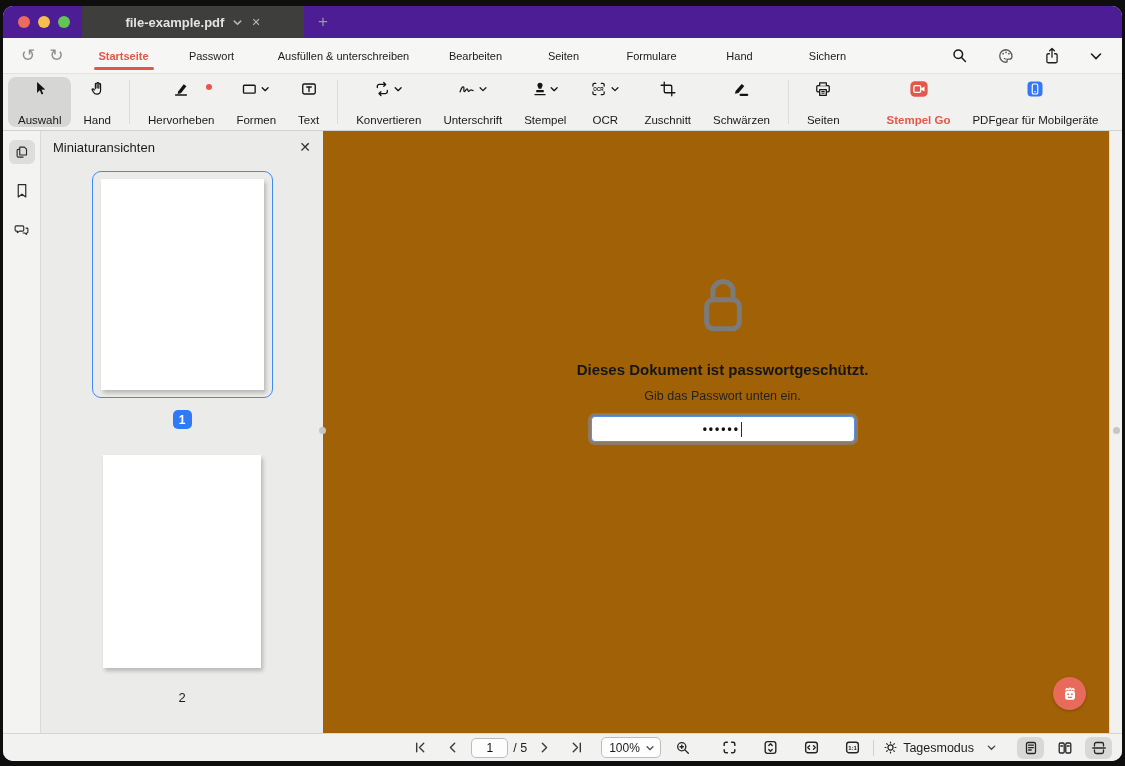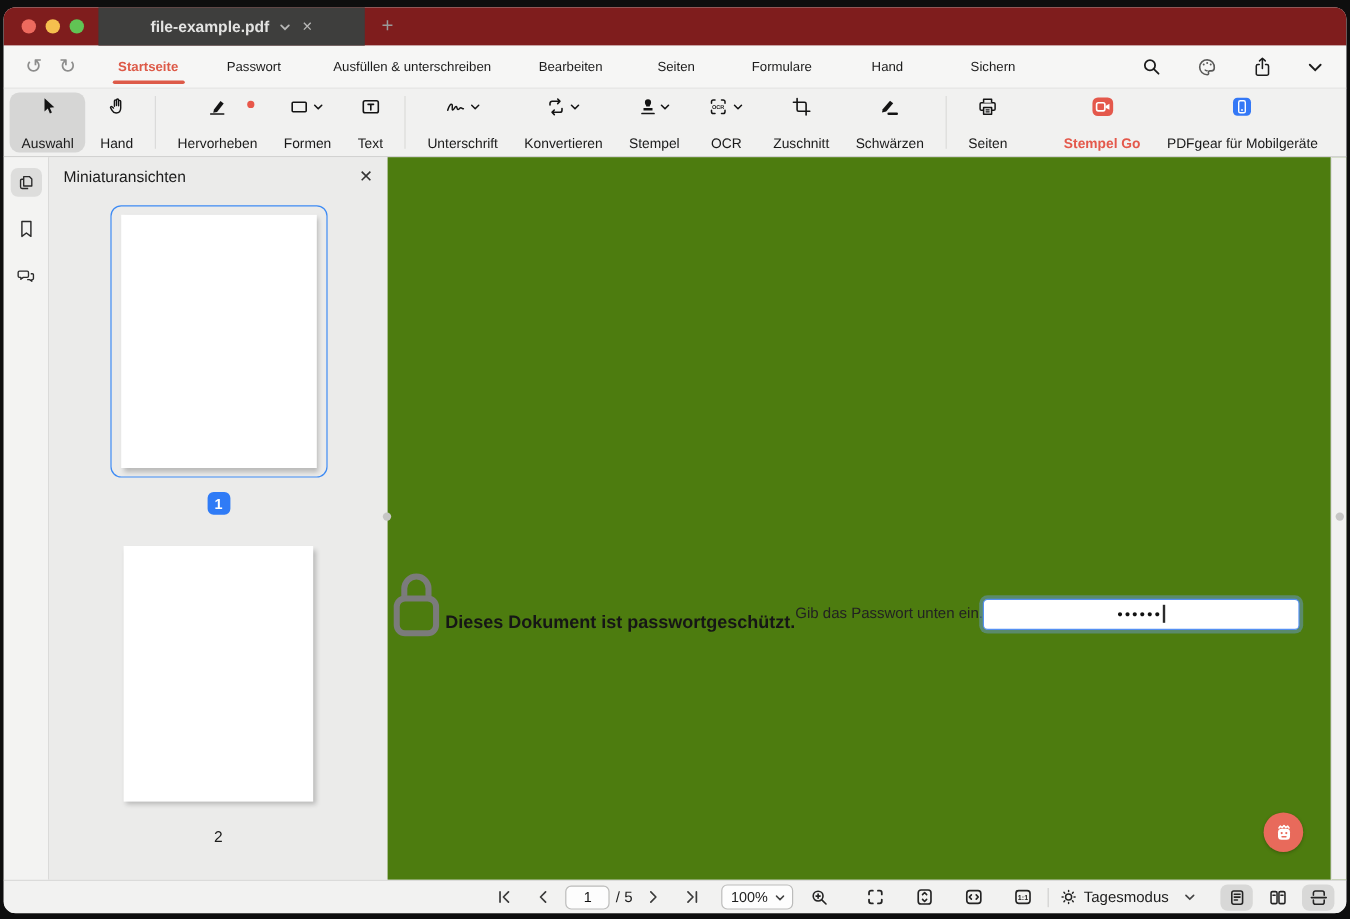--- a/index.html
+++ b/index.html
@@ -1,21 +1,21 @@
 <!DOCTYPE html>
 <html><head>
 <meta charset="utf-8">
 <style>
   * { margin:0; padding:0; box-sizing:border-box; }
   html,body { width:1125px; height:766px; background:#0e0e0e; font-family:"Liberation Sans", sans-serif; overflow:hidden; }
   #window { position:absolute; left:3px; right:3px; top:6px; bottom:5px; background:#e9e9e8;
             border-radius:10px; overflow:hidden; display:flex; flex-direction:column; }
 
   
-  .titlebar { height:32px; background:#7f1d1d; display:flex; align-items:stretch; flex:0 0 auto; }
+  .titlebar { height:32px; background:#4c1d95; display:flex; align-items:stretch; flex:0 0 auto; }
   .traffic { display:flex; align-items:center; gap:8px; padding:0 12px 0 15px; }
   .light { width:12px; height:12px; border-radius:50%; }
   .tab { width:222px; background:#3e3e3d; display:flex; align-items:center; justify-content:center; gap:8px; position:relative; }
   .tab-title { color:#e3e3e2; font-size:13px; font-weight:700; }
   .tab-ctl { color:#b9b9b8; font-size:11px; display:flex; align-items:center; }
   .newtab { color:#9a9a99; font-size:17px; display:flex; align-items:center; padding:0 14px; }
 
   
   .menubar { height:36px; background:#f6f6f5; display:flex; align-items:center; padding:0 18px; flex:0 0 auto; border-bottom:1px solid #e3e3e2; }
   .history { display:flex; gap:14px; color:#8d8d8c; font-size:17px; }
@@ -45,21 +45,21 @@
   .panel { width:282px; background:#ebebea; display:flex; flex-direction:column; overflow:hidden; }
   .panel-head { display:flex; align-items:flex-end; justify-content:space-between; padding:8px 12px 0 12px; font-size:13px; color:#1b1b1b; }
   .panel-close { font-size:14px; color:#333; }
   .thumb-sel { margin:16px auto 0; border:1.5px solid #3e8bf4; border-radius:9px; padding:7px 8px; background:transparent; }
   .page-sheet { background:#fff; box-shadow:2px 3px 4px rgba(0,0,0,.22); }
   .p1 { width:163px; height:211px; }
   .p2 { width:158px; height:213px; margin:26px auto 0; }
   .badge { margin:12px auto 0; width:19px; height:19px; background:#2f7bf6; color:#fff; border-radius:5px; font-size:12px; font-weight:700; display:flex; align-items:center; justify-content:center; }
   .plabel { margin-top:22px; text-align:center; font-size:13px; color:#1b1b1b; }
 
-  .main { flex:1; background:#4d7c0f; display:flex; flex-direction:row; align-items:center; padding-top:146px; position:relative; }
+  .main { flex:1; background:#a16207; display:flex; flex-direction:column; align-items:center; padding-top:146px; position:relative; }
   .lock { color:#7b7b7b; }
   .doc-heading { margin-top:26px; font-size:15px; font-weight:700; color:#161616; }
   .doc-sub { margin-top:11px; font-size:12.5px; color:#222; }
   .pw-field { margin-top:13px; width:264px; height:26px; background:#fff; border:1.5px solid #5590f2; border-radius:4px; box-shadow:0 0 0 3px rgba(110,160,245,.4); display:flex; align-items:center; justify-content:center; }
   .pw-dots { font-size:12px; font-weight:700; letter-spacing:2px; color:#111; line-height:1; }
   .caret { width:1.5px; height:15px; background:#2b2b2b; margin-left:1px; }
 
   .handle-dot { position:absolute; width:7px; height:7px; border-radius:50%; background:#c6c6c5; }
   .right-strip { position:absolute; right:0; top:0; bottom:0; width:13px; background:#f1f1f0; border-left:1px solid #dfdfde; }
 
@@ -188,35 +188,35 @@
         <svg width="20" height="20" viewBox="0 0 24 24" fill="none" stroke="#141414" stroke-width="1.6" stroke-linecap="round">
             <rect x="4.5" y="6" width="15" height="12" rx="1.8"></rect>
             <path d="M9.3 9.6h5.4M12 9.6v5.5"></path>
           </svg>
       </span>
       <span>Text</span>
     </div>
     <div class="tsep"></div>
     <div class="tool">
       <span class="ticon">
+        <svg width="32" height="20" viewBox="0 0 38 24" fill="none" stroke="#141414" stroke-width="1.6" stroke-linecap="round" stroke-linejoin="round">
+            <path d="M5 10.2V8.6a2.1 2.1 0 0 1 2.1-2.1H15M12.7 4.2 15 6.5l-2.3 2.3M17 13.8v1.6a2.1 2.1 0 0 1-2.1 2.1H7M9.3 19.8 7 17.5l2.3-2.3"></path>
+            <path d="M26.5 10.5 30 14l3.5-3.5"></path>
+          </svg>
+      </span>
+      <span>Konvertieren</span>
+    </div>
+    <div class="tool">
+      <span class="ticon">
         <svg width="34" height="20" viewBox="0 0 40 24" fill="none" stroke="#141414" stroke-width="1.5" stroke-linecap="round" stroke-linejoin="round">
             <path d="M4.5 15.5c1.5-4.8 3.2-7 4.3-5.8 1.1 1.2-.7 5.1.7 5.4 1.4.3 2.1-3.5 3.4-3.3 1.3.2.6 2.9 1.9 2.9 1.2 0 1.5-1.7 2.8-1.7 1.2 0 1.5.9 2.6.9"></path>
             <path d="M28.5 10.5 32 14l3.5-3.5"></path>
           </svg>
       </span>
       <span>Unterschrift</span>
-    </div>
-    <div class="tool">
-      <span class="ticon">
-        <svg width="32" height="20" viewBox="0 0 38 24" fill="none" stroke="#141414" stroke-width="1.6" stroke-linecap="round" stroke-linejoin="round">
-            <path d="M5 10.2V8.6a2.1 2.1 0 0 1 2.1-2.1H15M12.7 4.2 15 6.5l-2.3 2.3M17 13.8v1.6a2.1 2.1 0 0 1-2.1 2.1H7M9.3 19.8 7 17.5l2.3-2.3"></path>
-            <path d="M26.5 10.5 30 14l3.5-3.5"></path>
-          </svg>
-      </span>
-      <span>Konvertieren</span>
     </div>
     <div class="tool">
       <span class="ticon">
         <svg width="30" height="20" viewBox="0 0 36 24">
             <path d="M12 4.5a3.1 3.1 0 0 1 3.1 3.1c0 1.9-1.4 2.5-1.4 4.1h-3.4c0-1.6-1.4-2.2-1.4-4.1A3.1 3.1 0 0 1 12 4.5z" fill="#141414"></path>
             <path d="M7.5 13.2h9v2.6h-9z" fill="#141414"></path>
             <path d="M6 18.7h12" stroke="#141414" stroke-width="1.7" stroke-linecap="round"></path>
             <path d="M25.5 10.5 29 14l3.5-3.5" fill="none" stroke="#141414" stroke-width="1.6" stroke-linecap="round" stroke-linejoin="round"></path>
           </svg>
       </span>

